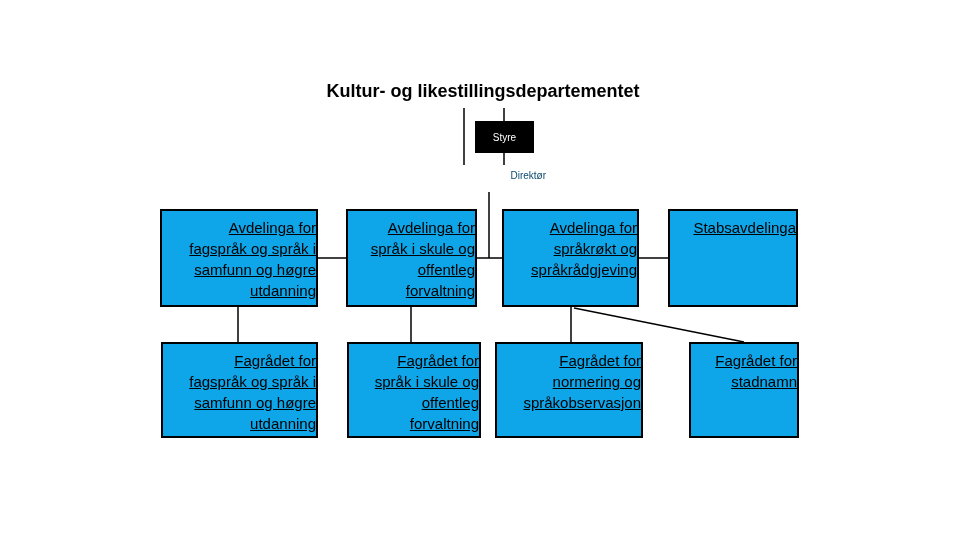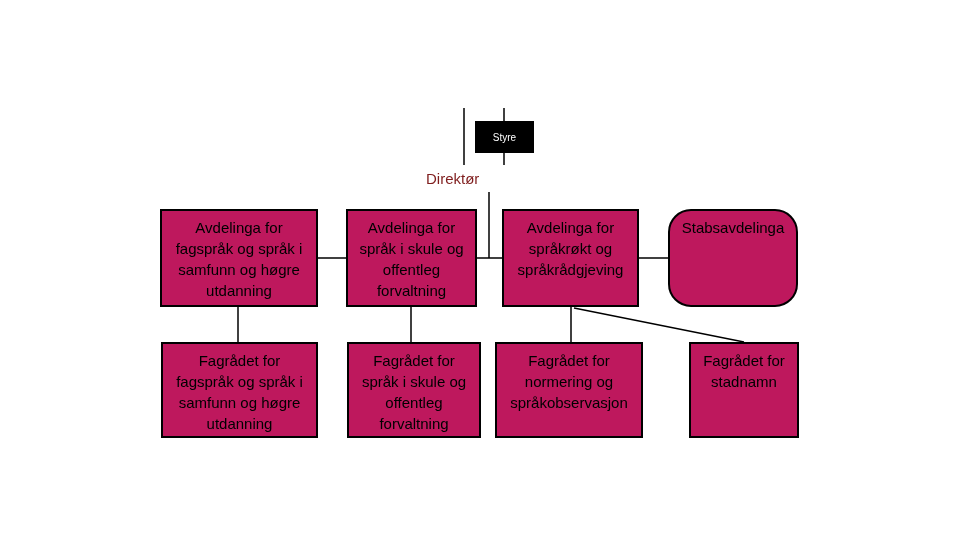--- a/index.html
+++ b/index.html
@@ -40,43 +40,44 @@
     display: flex;
     align-items: center;
     justify-content: center;
     font-size: 10px;
     z-index: 3;
   }
   .director-label {
     position: absolute;
     left: 426px; top: 170px;
     width: 120px;
-    text-align: left;
-    font-size: 15px;
-    color: #7f1d1d;
+    text-align: right;
+    font-size: 10px;
+    color: #0c4a6e;
     z-index: 2;
   }
   .org-box {
     position: absolute;
     box-sizing: border-box;
     border: 2px solid #000000;
-    background: #be185d;
-    text-align: center;
+    background: #0ea5e9;
+    text-align: right;
     font-size: 15px;
     line-height: 21px;
     color: #000000;
     padding-top: 6px;
     white-space: pre-line;
     z-index: 2;
+    text-decoration: underline;
   }
   
   .dept-0 { left: 160px; top: 209px; width: 158px; height: 98px; }
   .dept-1 { left: 346px; top: 209px; width: 131px; height: 98px; }
   .dept-2 { left: 502px; top: 209px; width: 137px; height: 98px; }
-  .dept-3 { left: 668px; top: 209px; width: 130px; height: 98px; border-radius: 23px; }
+  .dept-3 { left: 668px; top: 209px; width: 130px; height: 98px; }
   
   .counc-0 { left: 161px; top: 342px; width: 157px; height: 96px; }
   .counc-1 { left: 347px; top: 342px; width: 134px; height: 96px; }
   .counc-2 { left: 495px; top: 342px; width: 148px; height: 96px; }
   .counc-3 { left: 689px; top: 342px; width: 110px; height: 96px; }
 </style>
 </head>
 <body>
 
 <div id="canvas">
@@ -92,20 +93,21 @@
     <line x1="477" y1="258" x2="502" y2="258" stroke="#000" stroke-width="1.5"></line>
     <line x1="639" y1="258" x2="668" y2="258" stroke="#000" stroke-width="1.5"></line>
 
     <line x1="238" y1="307" x2="238" y2="342" stroke="#000" stroke-width="1.5"></line>
     <line x1="411" y1="307" x2="411" y2="342" stroke="#000" stroke-width="1.5"></line>
     <line x1="571" y1="307" x2="571" y2="342" stroke="#000" stroke-width="1.5"></line>
 
     <line x1="574" y1="308" x2="744" y2="342" stroke="#000" stroke-width="1.5"></line>
   </svg>
 
+  <div class="chart-title">Kultur- og likestillingsdepartementet</div>
 
   <div class="board-box">Styre</div>
 
   <div class="director-label">Direktør</div>
 
   <div class="org-box dept-0">Avdelinga for
 fagspråk og språk i
 samfunn og høgre
 utdanning</div>
   <div class="org-box dept-1">Avdelinga for

